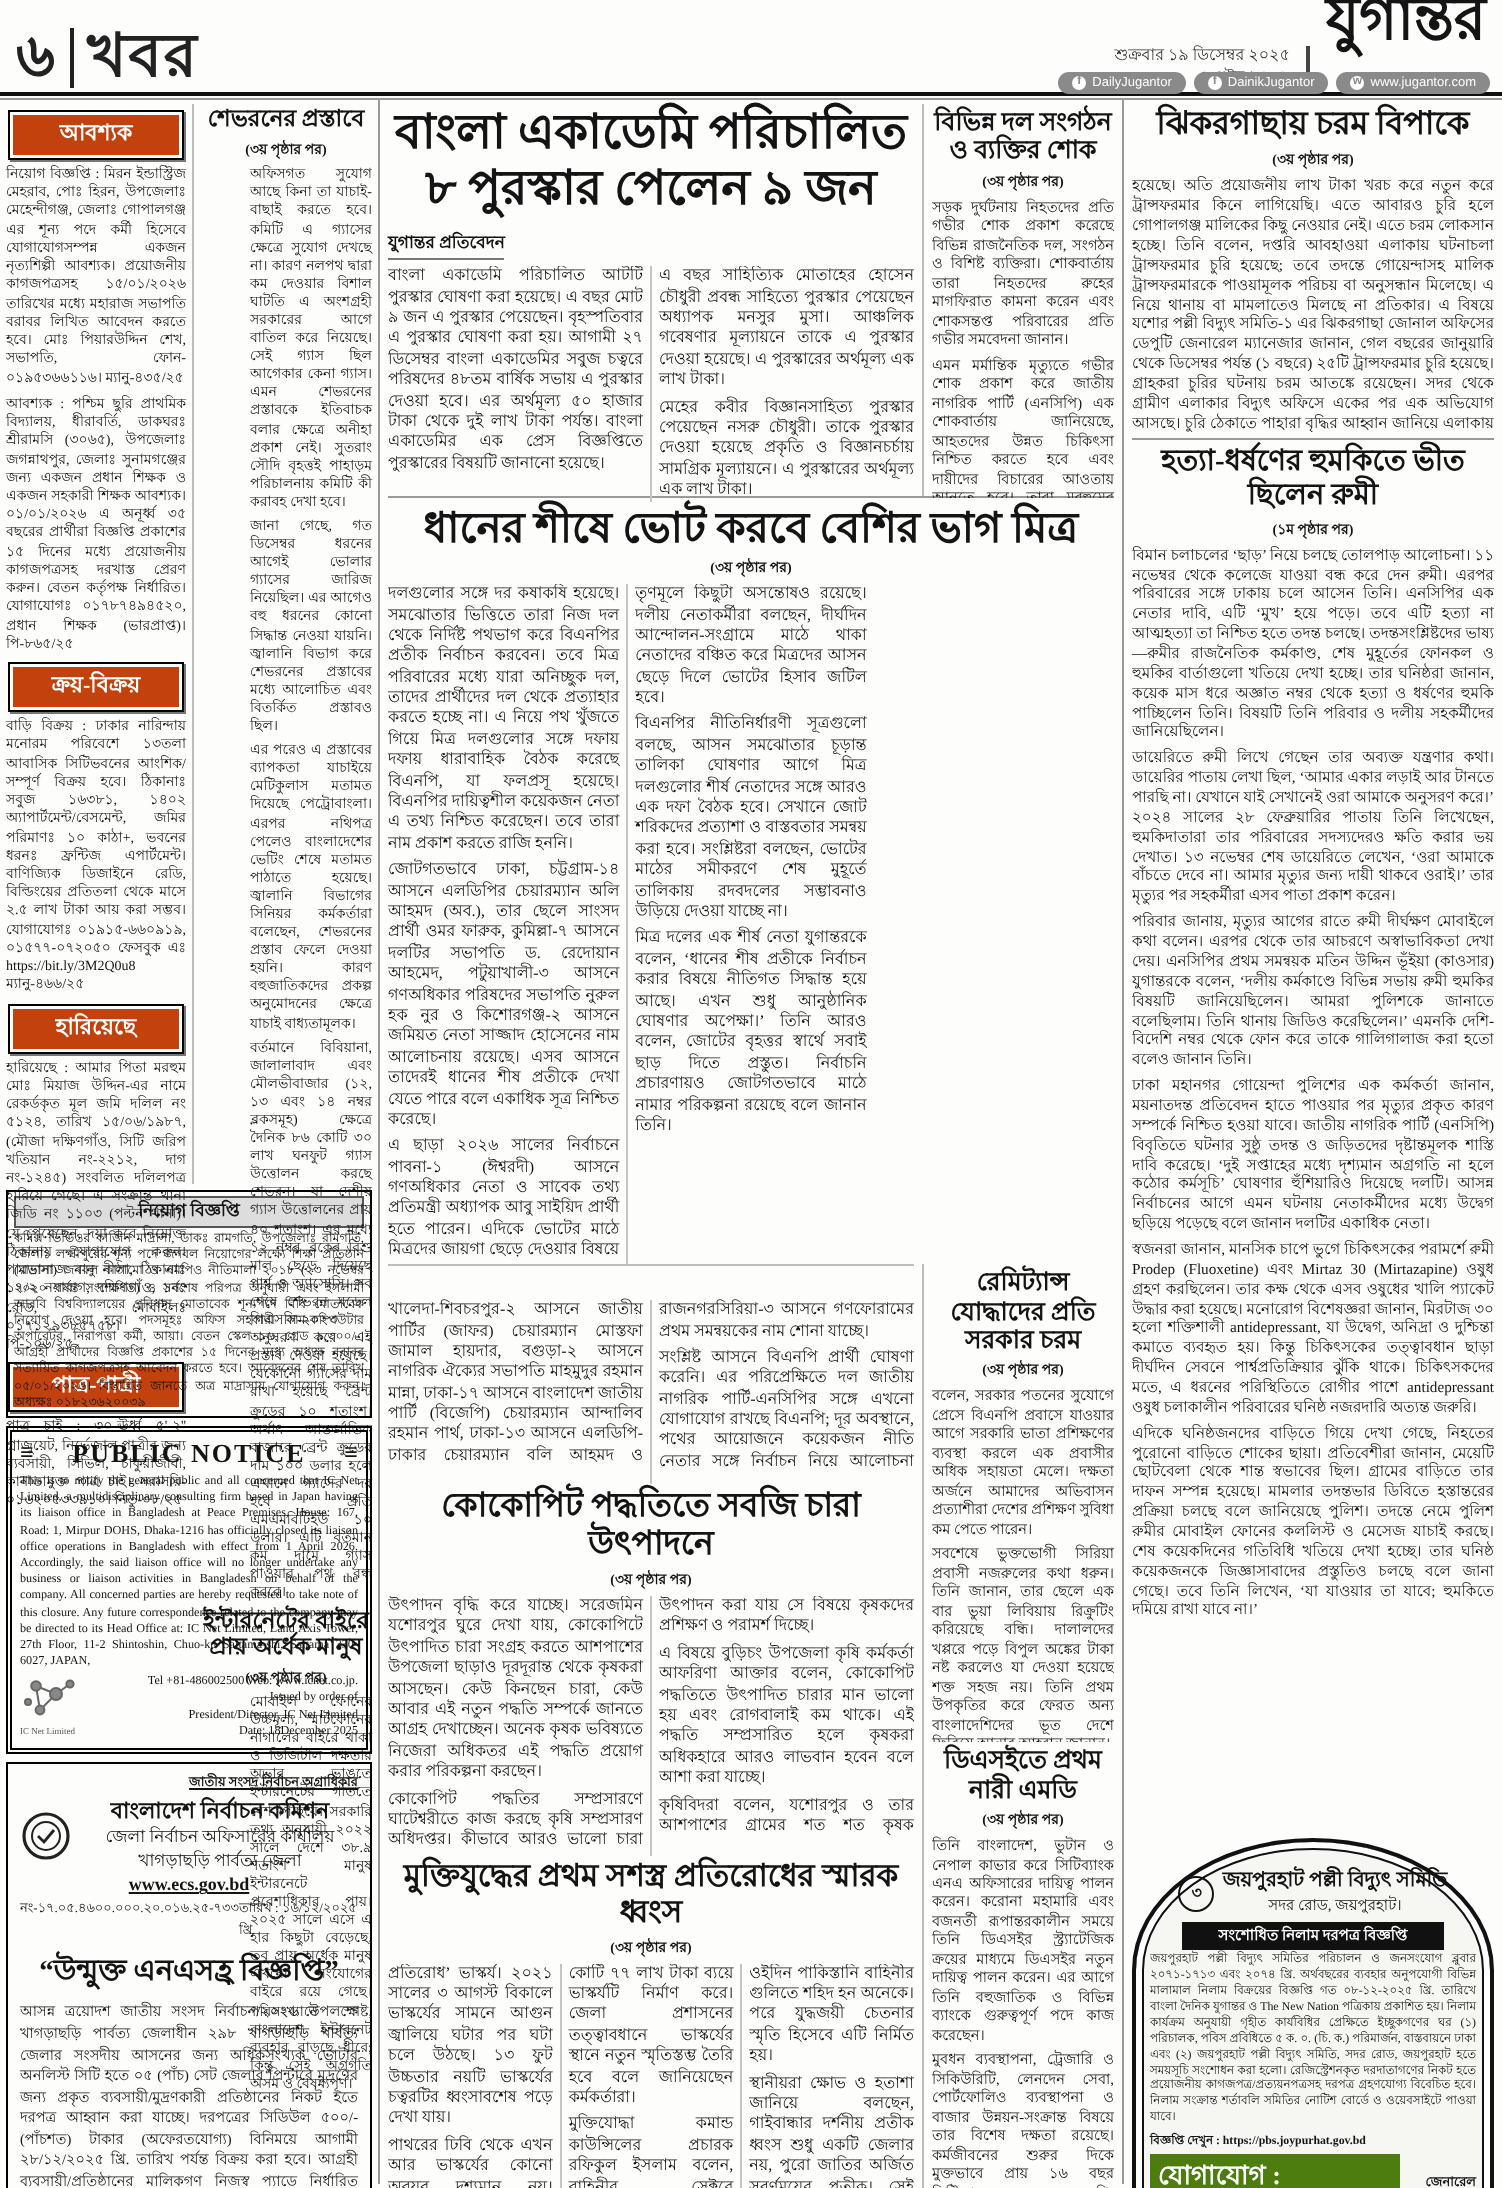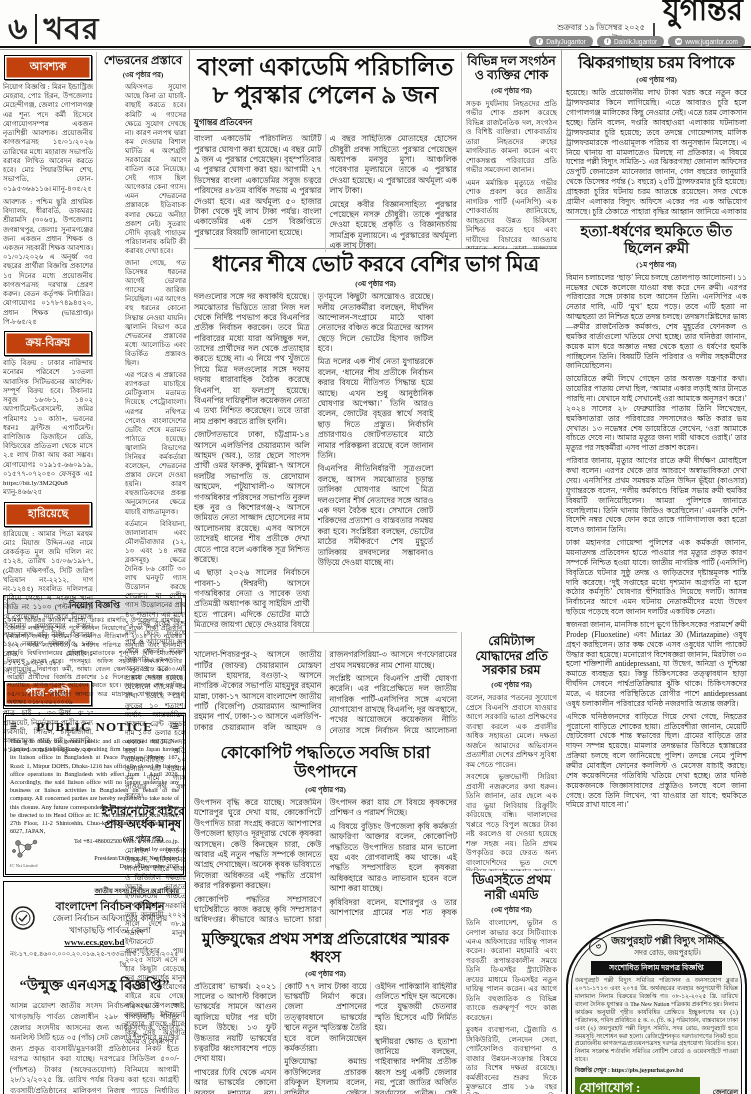--- a/index.html
+++ b/index.html
@@ -264,22 +264,22 @@
         </article>
       </div>
 
       <article class="dhan">
         <div class="art-title">ধানের শীষে ভোট করবে বেশির ভাগ মিত্র</div>
         <div class="cont-note">(৩য় পৃষ্ঠার পর)</div>
         <div class="body-txt cols3" style="height:340px;overflow:hidden;">
           <p>দলগুলোর সঙ্গে দর কষাকষি হয়েছে। সমঝোতার ভিত্তিতে তারা নিজ দল থেকে নির্দিষ্ট পথভাগ করে বিএনপির প্রতীক নির্বাচন করবেন। তবে মিত্র পরিবারের মধ্যে যারা অনিচ্ছুক দল, তাদের প্রার্থীদের দল থেকে প্রত্যাহার করতে হচ্ছে না। এ নিয়ে পথ খুঁজতে গিয়ে মিত্র দলগুলোর সঙ্গে দফায় দফায় ধারাবাহিক বৈঠক করেছে বিএনপি, যা ফলপ্রসূ হয়েছে। বিএনপির দায়িত্বশীল কয়েকজন নেতা এ তথ্য নিশ্চিত করেছেন। তবে তারা নাম প্রকাশ করতে রাজি হননি।</p>
           <p>জোটগতভাবে ঢাকা, চট্টগ্রাম-১৪ আসনে এলডিপির চেয়ারম্যান অলি আহমদ (অব.), তার ছেলে সাংসদ প্রার্থী ওমর ফারুক, কুমিল্লা-৭ আসনে দলটির সভাপতি ড. রেদোয়ান আহমেদ, পটুয়াখালী-৩ আসনে গণঅধিকার পরিষদের সভাপতি নুরুল হক নুর ও কিশোরগঞ্জ-২ আসনে জমিয়ত নেতা সাজ্জাদ হোসেনের নাম আলোচনায় রয়েছে। এসব আসনে তাদেরই ধানের শীষ প্রতীকে দেখা যেতে পারে বলে একাধিক সূত্র নিশ্চিত করেছে।</p>
           <p>এ ছাড়া ২০২৬ সালের নির্বাচনে পাবনা-১ (ঈশ্বরদী) আসনে গণঅধিকার নেতা ও সাবেক তথ্য প্রতিমন্ত্রী অধ্যাপক আবু সাইয়িদ প্রার্থী হতে পারেন। এদিকে ভোটের মাঠে মিত্রদের জায়গা ছেড়ে দেওয়ার বিষয়ে তৃণমূলে কিছুটা অসন্তোষও রয়েছে। দলীয় নেতাকর্মীরা বলছেন, দীর্ঘদিন আন্দোলন-সংগ্রামে মাঠে থাকা নেতাদের বঞ্চিত করে মিত্রদের আসন ছেড়ে দিলে ভোটের হিসাব জটিল হবে।</p>
+          <p>বিএনপির নীতিনির্ধারণী সূত্রগুলো বলছে, আসন সমঝোতার চূড়ান্ত তালিকা ঘোষণার আগে মিত্র দলগুলোর শীর্ষ নেতাদের সঙ্গে আরও এক দফা বৈঠক হবে। সেখানে জোট শরিকদের প্রত্যাশা ও বাস্তবতার সমন্বয় করা হবে। সংশ্লিষ্টরা বলছেন, ভোটের মাঠের সমীকরণে শেষ মুহূর্তে তালিকায় রদবদলের সম্ভাবনাও উড়িয়ে দেওয়া যাচ্ছে না।</p>
           <p>মিত্র দলের এক শীর্ষ নেতা যুগান্তরকে বলেন, ‘ধানের শীষ প্রতীকে নির্বাচন করার বিষয়ে নীতিগত সিদ্ধান্ত হয়ে আছে। এখন শুধু আনুষ্ঠানিক ঘোষণার অপেক্ষা।’ তিনি আরও বলেন, জোটের বৃহত্তর স্বার্থে সবাই ছাড় দিতে প্রস্তুত। নির্বাচনি প্রচারণায়ও জোটগতভাবে মাঠে নামার পরিকল্পনা রয়েছে বলে জানান তিনি।</p>
-          <p>বিএনপির নীতিনির্ধারণী সূত্রগুলো বলছে, আসন সমঝোতার চূড়ান্ত তালিকা ঘোষণার আগে মিত্র দলগুলোর শীর্ষ নেতাদের সঙ্গে আরও এক দফা বৈঠক হবে। সেখানে জোট শরিকদের প্রত্যাশা ও বাস্তবতার সমন্বয় করা হবে। সংশ্লিষ্টরা বলছেন, ভোটের মাঠের সমীকরণে শেষ মুহূর্তে তালিকায় রদবদলের সম্ভাবনাও উড়িয়ে দেওয়া যাচ্ছে না।</p>
         </div>
       </article>
 
       <div class="row3">
         <div class="row3-left">
           <div class="body-txt cols2" style="height:92px;overflow:hidden;border-top:1px solid #bdbdbd;padding-top:17px;">
             <p>খালেদা-শিবচরপুর-২ আসনে জাতীয় পার্টির (জাফর) চেয়ারম্যান মোস্তফা জামাল হায়দার, বগুড়া-২ আসনে নাগরিক ঐক্যের সভাপতি মাহমুদুর রহমান মান্না, ঢাকা-১৭ আসনে বাংলাদেশ জাতীয় পার্টি (বিজেপি) চেয়ারম্যান আন্দালিব রহমান পার্থ, ঢাকা-১৩ আসনে এলডিপি-ঢাকার চেয়ারম্যান বলি আহমদ ও রাজনগরসিরিয়া-৩ আসনে গণফোরামের প্রথম সমন্বয়কের নাম শোনা যাচ্ছে।</p>
             <p>সংশ্লিষ্ট আসনে বিএনপি প্রার্থী ঘোষণা করেনি। এর পরিপ্রেক্ষিতে দল জাতীয় নাগরিক পার্টি-এনসিপির সঙ্গে এখনো যোগাযোগ রাখছে বিএনপি; দূর অবস্থানে, পথের আয়োজনে কয়েকজন নীতি নেতার সঙ্গে নির্বাচন নিয়ে আলোচনা অব্যাহত আছে। তবে কোন প্রক্রিয়ায় আসন সমঝোতা হবে তা নিয়ে এমন পরিষ্কার কোনো সিদ্ধান্ত হয়নি।</p>
           </div>
           <article class="koko">
@@ -310,21 +310,21 @@
             <div class="cont-note">(৩য় পৃষ্ঠার পর)</div>
             <div class="body-txt" style="height:178px;overflow:hidden;">
               <p>বলেন, সরকার পতনের সুযোগে প্রেসে বিএনপি প্রবাসে যাওয়ার আগে সরকারি ভাতা প্রশিক্ষণের ব্যবস্থা করলে এক প্রবাসীর অধিক সহায়তা মেলে। দক্ষতা অর্জনে আমাদের অভিবাসন প্রত্যাশীরা দেশের প্রশিক্ষণ সুবিধা কম পেতে পারেন।</p>
               <p>সবশেষে ভুক্তভোগী সিরিয়া প্রবাসী নজরুলের কথা ধরুন। তিনি জানান, তার ছেলে এক বার ভুয়া লিবিয়ায় রিক্রুটিং করিয়েছে বন্ধি। দালালদের খপ্পরে পড়ে বিপুল অঙ্কের টাকা নষ্ট করলেও যা দেওয়া হয়েছে শক্ত সহজ নয়। তিনি প্রথম উপকৃতির করে ফেরত অন্য বাংলাদেশিদের ভূত দেশে ফিরিয়ে আনার আহ্বান জানান।</p>
             </div>
           </article>
           <article>
             <div class="art-title">ডিএসইতে প্রথম নারী এমডি</div>
             <div class="cont-note">(৩য় পৃষ্ঠার পর)</div>
             <div class="body-txt" style="height:190px;overflow:hidden;">
-              <p>তিনি বাংলাদেশ, ভুটান ও নেপাল কাভার করে সিটিব্যাংক এনএ অফিসারের দায়িত্ব পালন করেন। করোনা মহামারি এবং পরবর্তী রূপান্তরকালীন সময়ে তিনি ডিএসইর স্ট্র্যাটেজিক ক্রয়ের মাধ্যমে ডিএসইর নতুন দায়িত্ব পালন করেন। এর আগে তিনি বহুজাতিক ও বিভিন্ন ব্যাংকে গুরুত্বপূর্ণ পদে কাজ করেছেন।</p>
+              <p>তিনি বাংলাদেশ, ভুটান ও নেপাল কাভার করে সিটিব্যাংক এনএ অফিসারের দায়িত্ব পালন করেন। করোনা মহামারি এবং বজনর্তী রূপান্তরকালীন সময়ে তিনি ডিএসইর স্ট্র্যাটেজিক ক্রয়ের মাধ্যমে ডিএসইর নতুন দায়িত্ব পালন করেন। এর আগে তিনি বহুজাতিক ও বিভিন্ন ব্যাংকে গুরুত্বপূর্ণ পদে কাজ করেছেন।</p>
               <p>মুবধন ব্যবস্থাপনা, ট্রেজারি ও সিকিউরিটি, লেনদেন সেবা, পোর্টফোলিও ব্যবস্থাপনা ও বাজার উন্নয়ন-সংক্রান্ত বিষয়ে তার বিশেষ দক্ষতা রয়েছে। কর্মজীবনের শুরুর দিকে মুক্তভাবে প্রায় ১৬ বছর সিটিব্যাংক এনএসহ দেশি-বিদেশি ব্যাংকে কাজের অভিজ্ঞতা অর্জন করেন তিনি। ঢাকা বিশ্ববিদ্যালয় থেকে ফিন্যান্সে স্নাতকোত্তর ডিগ্রি অর্জন করেছেন তিনি। ডিএসইর প্রথম নারী এমডি হিসেবে তার নিয়োগ পুঁজিবাজারে ইতিবাচক বার্তা দেবে বলে মনে করছেন সংশ্লিষ্টরা।</p>
             </div>
           </article>
         </div>
       </div>
     </section>
 
     <section class="rightzone">
       <article class="jhikor">
         <div class="art-title">ঝিকরগাছায় চরম বিপাকে</div>

